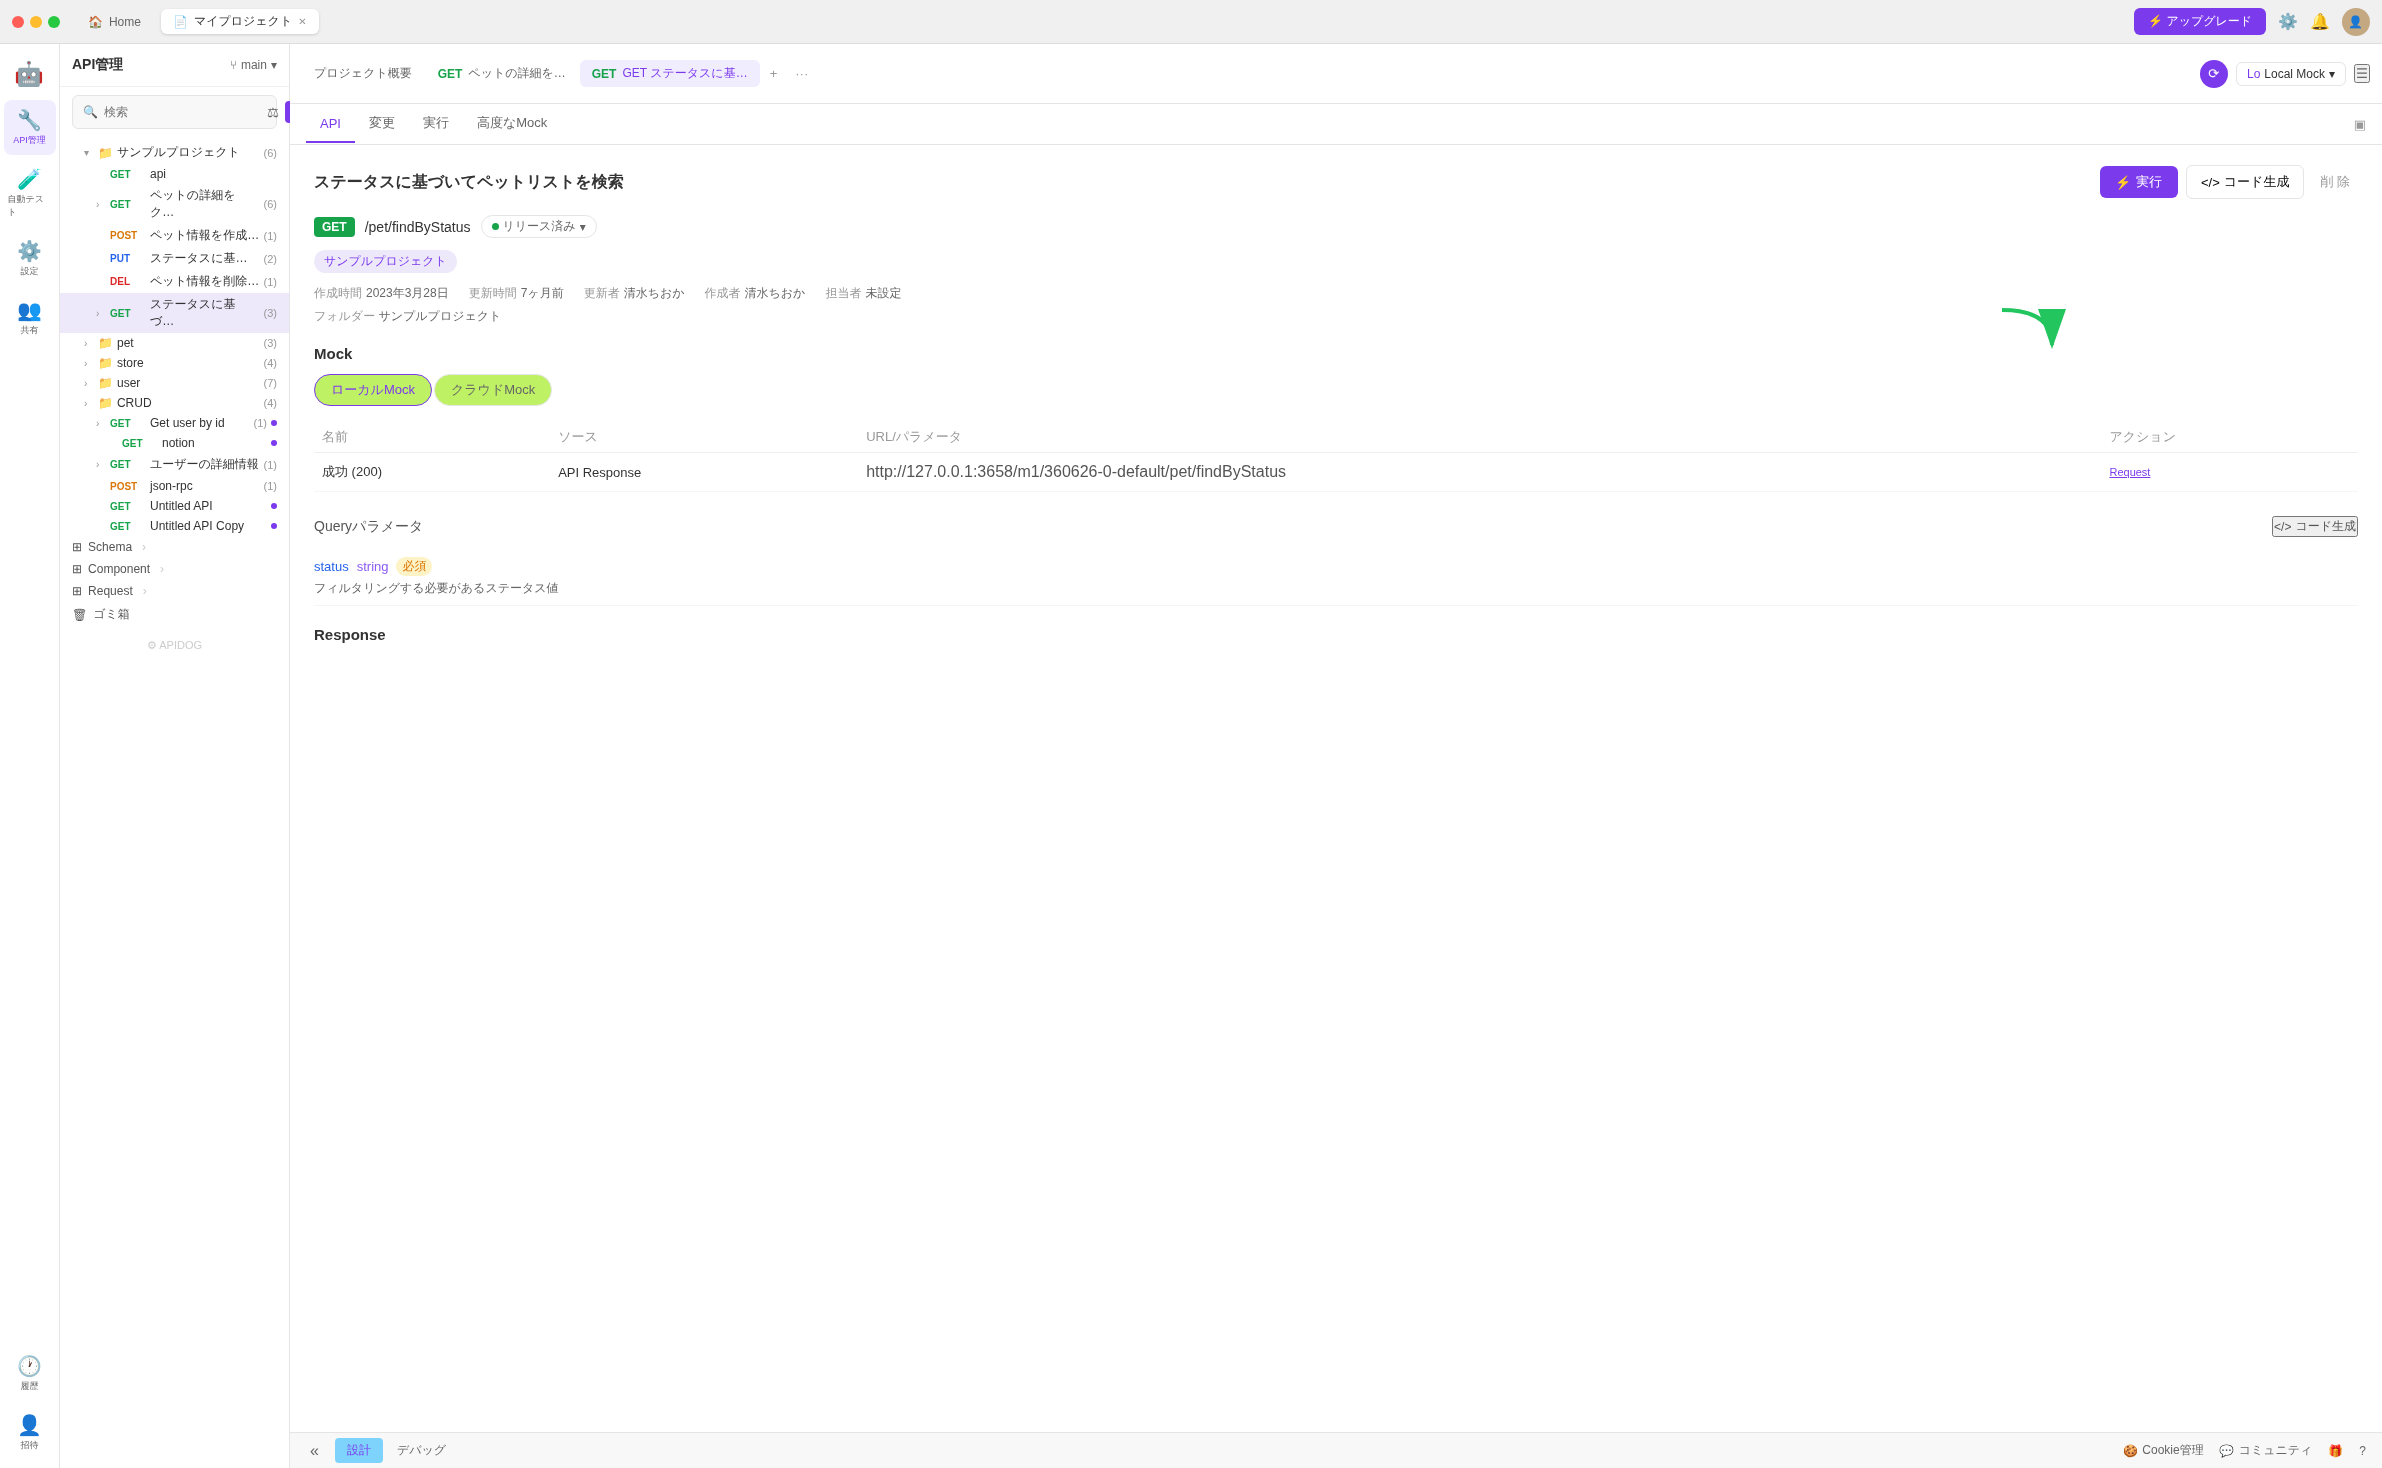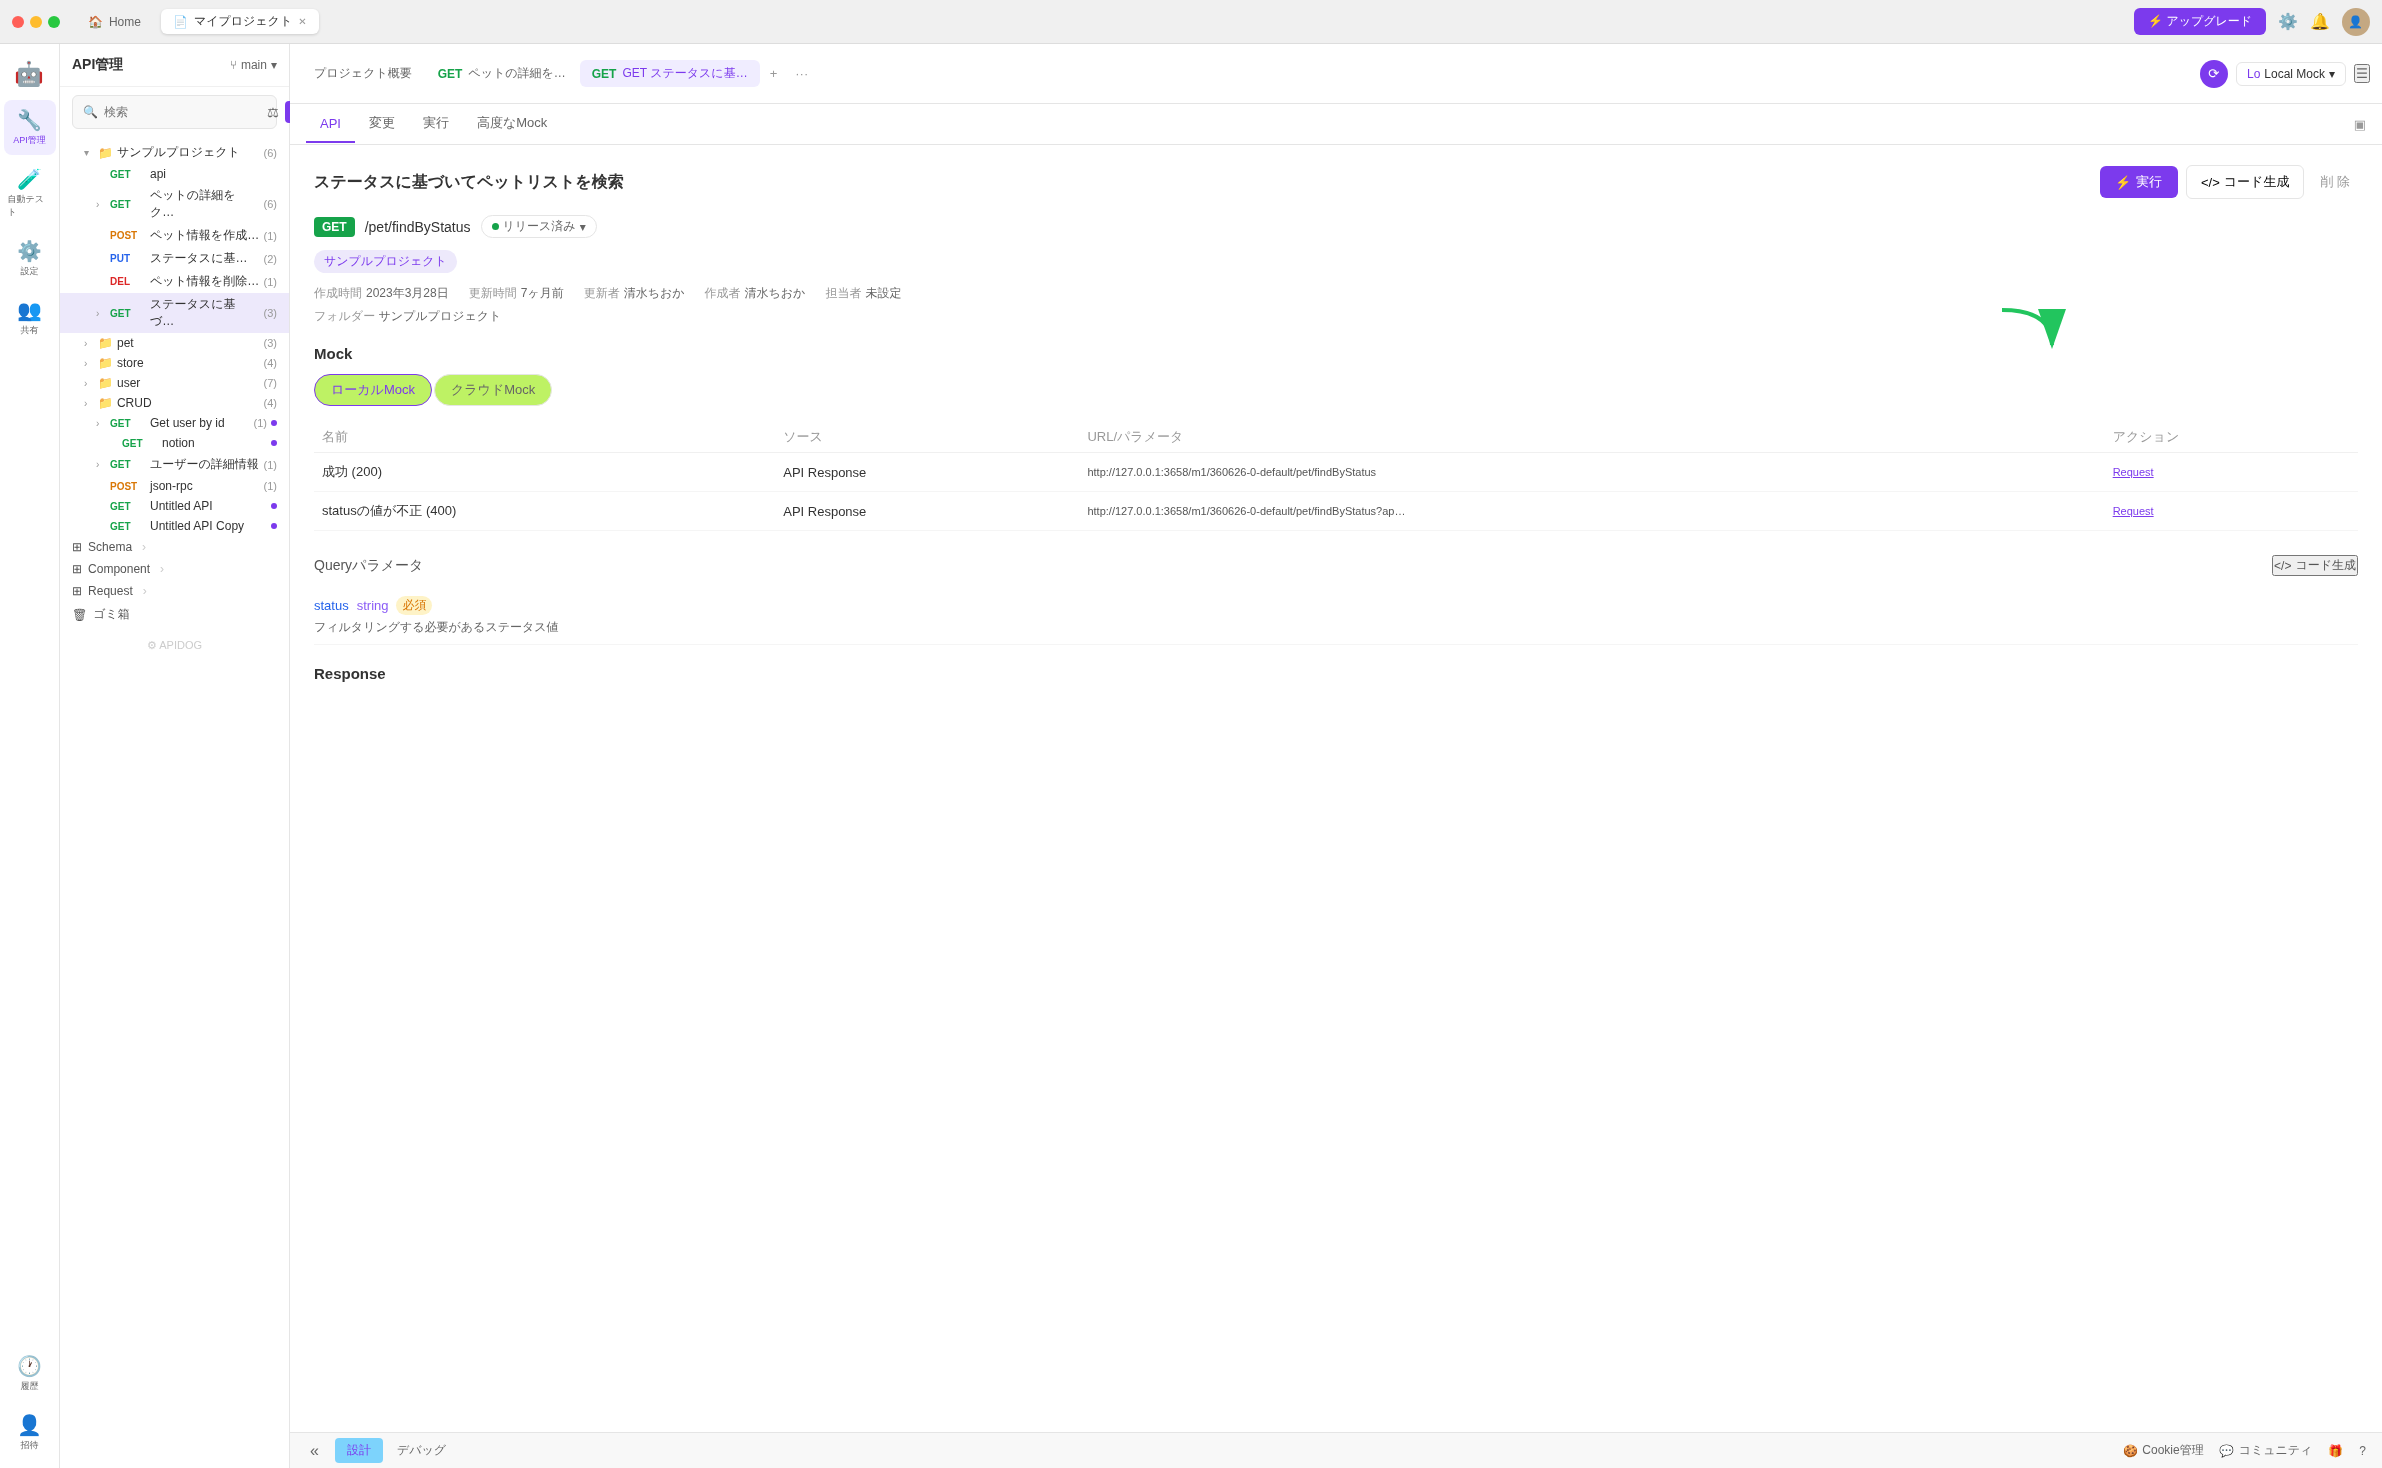--- a/index.html
+++ b/index.html
@@ -108,21 +108,21 @@
     .section-title { font-size: 15px; font-weight: 600; margin-bottom: 12px; }
     .mock-tabs { display: flex; gap: 2px; margin-bottom: 16px; }
     .mock-tab { padding: 6px 16px; border-radius: 20px; font-size: 13px; cursor: pointer; border: 1px solid #e5e5e5; background: #bef264; color: #666; }
     .mock-tab.active { background: #bef264; border-color: #7c3aed; color: #7c3aed; }
 
     
     .mock-table { width: 100%; border-collapse: collapse; font-size: 13px; margin-bottom: 24px; }
     .mock-table th { text-align: left; color: #999; font-weight: 400; padding: 6px 8px; border-bottom: 1px solid #f0f0f0; }
     .mock-table td { padding: 10px 8px; border-bottom: 1px solid #f5f5f5; }
     .mock-table td.link { color: #7c3aed; cursor: pointer; text-decoration: underline; font-size: 11px; }
-    .url-text { font-size: 11px; color: #555; max-width: 400px; overflow: hidden; text-overflow: ellipsis; white-space: nowrap; }
+    .url-text { font-size: 16px; color: #555; max-width: 400px; overflow: hidden; text-overflow: ellipsis; white-space: nowrap; }
 
     
     .params-section { margin-bottom: 20px; }
     .params-header { display: flex; align-items: center; justify-content: space-between; margin-bottom: 12px; }
     .params-title { font-size: 14px; color: #555; }
     .code-gen-small { font-size: 12px; color: #555; cursor: pointer; display: flex; align-items: center; gap: 4px; }
     .param-row { display: flex; align-items: flex-start; gap: 8px; padding: 8px 0; border-bottom: 1px solid #f5f5f5; }
     .param-name { color: #2563eb; font-weight: 500; font-size: 13px; }
     .param-type { color: #8b5cf6; font-size: 13px; }
     .param-required { color: #d97706; font-size: 12px; background: #fef3c7; padding: 1px 6px; border-radius: 10px; }
@@ -467,26 +467,20 @@
               <th>アクション</th>
             </tr>
           </thead>
           <tbody>
             <tr>
               <td>成功 (200)</td>
               <td>API Response</td>
               <td class="url-text">http://127.0.0.1:3658/m1/360626-0-default/pet/findByStatus</td>
               <td class="link">Request</td>
             </tr>
-            <tr>
-              <td>statusの値が不正 (400)</td>
-              <td>API Response</td>
-              <td class="url-text">http://127.0.0.1:3658/m1/360626-0-default/pet/findByStatus?ap…</td>
-              <td class="link">Request</td>
-            </tr>
           </tbody>
         </table>
 
         <div class="params-section">
           <div class="params-header">
             <span class="params-title">Queryパラメータ</span>
             <button class="code-gen-small">
               <span>&lt;/&gt;</span>
               <span>コード生成</span>
             </button>

